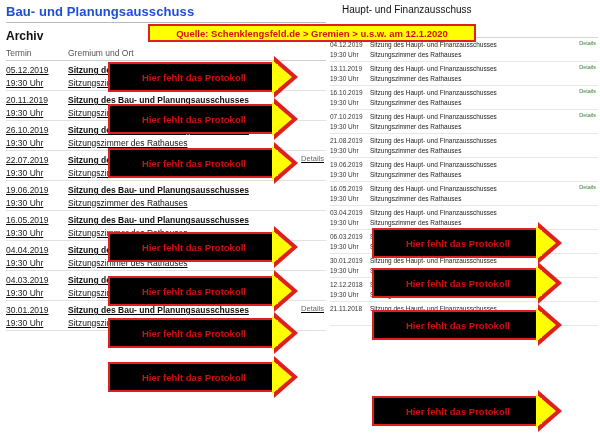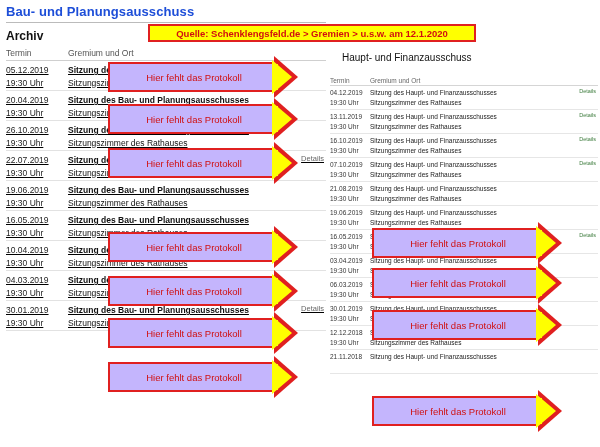--- a/index.html
+++ b/index.html
@@ -84,21 +84,20 @@
     padding-right: 2px;
     padding-top: 0px;
   }
 
   
   .title-right {
     font-size: 10px;
     color: #111;
     text-align: left;
     padding-left: 12px;
-    margin-top: 48px;
   }
   .rhdr-row {
     display: flex;
     font-size: 6.5px;
     color: #666;
     border-bottom: 1px solid #d5d5d5;
     padding-bottom: 1px;
   }
   .rhdr-term { width: 40px; }
   .rhdr-grem { flex: 1; }
@@ -152,30 +151,30 @@
 
   
   .arrow {
     position: absolute;
     height: 30px;
     display: flex;
     align-items: stretch;
     filter: none;
   }
   .arrow .shaft {
-    background: #c4b5fd;
+    background: #000000;
     border: 2px solid #e02020;
     border-right: none;
     box-sizing: border-box;
     display: flex;
     align-items: center;
     justify-content: center;
     padding: 0 6px 0 8px;
     font-size: 9.5px;
-    font-weight: normal;
+    font-weight: bold;
     color: #d01010;
     white-space: nowrap;
     height: 100%;
   }
   .arrow .head {
     width: 22px;
     height: 100%;
     position: relative;
     flex: none;
   }
@@ -231,21 +230,21 @@
           <div class="d2">19:30 Uhr</div>
         </div>
         <div class="body">
           <div class="l1">Sitzung des Bau- und Planungsausschusses</div>
           <div class="l2">Sitzungszimmer des Rathauses</div>
         </div>
         <div class="details"></div>
       </div>
       <div class="lrow">
         <div class="date">
-          <div class="d1">20.04.2019</div>
+          <div class="d1">20.11.2019</div>
           <div class="d2">19:30 Uhr</div>
         </div>
         <div class="body">
           <div class="l1">Sitzung des Bau- und Planungsausschusses</div>
           <div class="l2">Sitzungszimmer des Rathauses</div>
         </div>
         <div class="details"></div>
       </div>
       <div class="lrow">
         <div class="date">
@@ -286,21 +285,21 @@
           <div class="d2">19:30 Uhr</div>
         </div>
         <div class="body">
           <div class="l1">Sitzung des Bau- und Planungsausschusses</div>
           <div class="l2">Sitzungszimmer des Rathauses</div>
         </div>
         <div class="details"></div>
       </div>
       <div class="lrow">
         <div class="date">
-          <div class="d1">10.04.2019</div>
+          <div class="d1">04.04.2019</div>
           <div class="d2">19:30 Uhr</div>
         </div>
         <div class="body">
           <div class="l1">Sitzung des Bau- und Planungsausschusses</div>
           <div class="l2">Sitzungszimmer des Rathauses</div>
         </div>
         <div class="details"></div>
       </div>
       <div class="lrow">
         <div class="date">

